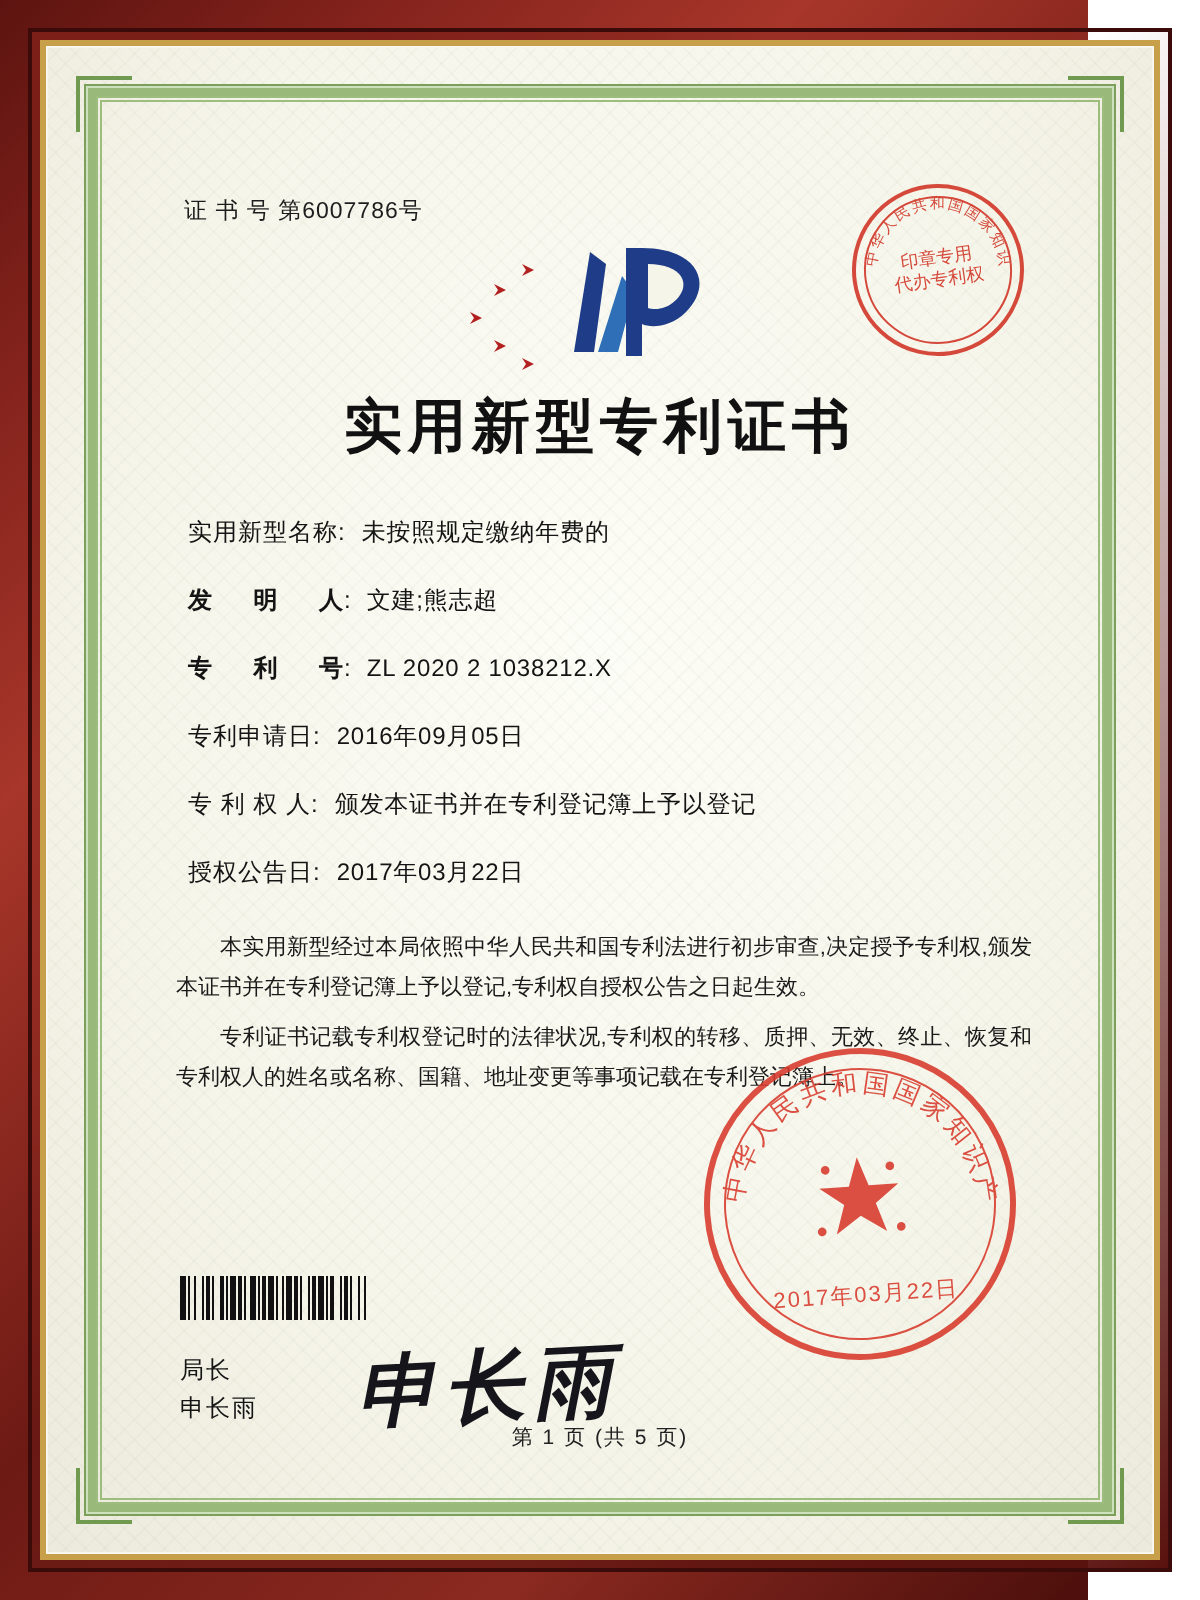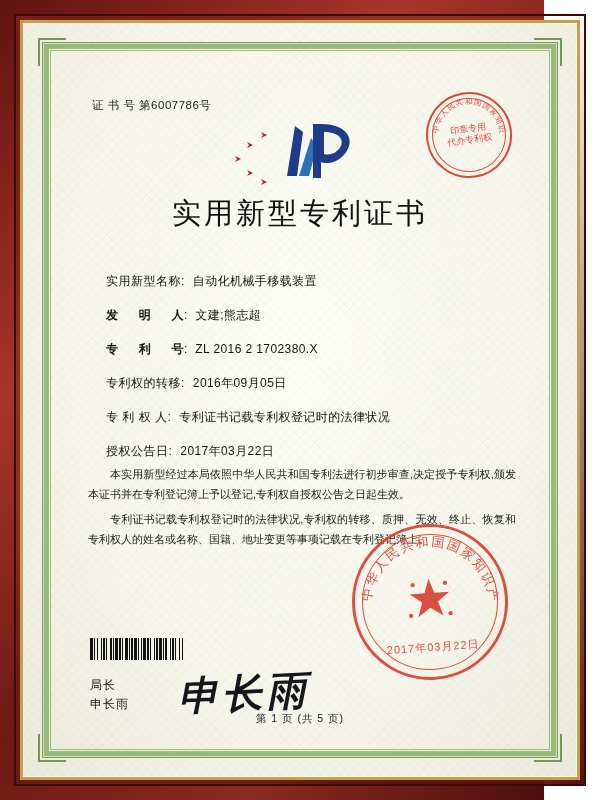--- a/index.html
+++ b/index.html
@@ -111,32 +111,31 @@
     width: 150px;
     height: 80px;
   }
 
   .title {
     position: absolute;
     top: 126px;
     width: 100%;
     text-align: center;
     font-family: "DejaVu Sans", sans-serif;
-    font-weight: normal;
+    font-weight: bold;
     font-size: 29px;
     letter-spacing: 3px;
     color: #111;
   }
 
   .fields {
     position: absolute;
     top: 190px;
-    left: 36px;
+    left: 24px;
     width: 430px;
-    margin-top: 15px;
   }
   .field-row {
     display: flex;
     align-items: baseline;
     margin-bottom: 17px;
     font-size: 12px;
     color: #141414;
   }
   .field-label {
     white-space: nowrap;
@@ -337,39 +336,39 @@
           <path d="M 96,8 C 124,8 132,26 118,40 C 110,48 100,48 96,46 L 96,62 L 88,62 L 88,8 Z" fill="#1f3c88"></path>
           <path d="M 99,16 C 116,16 121,26 113,34 C 108,39 102,39 99,38 Z" fill="#f6f5ea"></path>
         </g>
       </svg>
 
       <div class="title">实用新型专利证书</div>
 
       <div class="fields">
         <div class="field-row">
           <span class="field-label">实用新型名称:</span>
-          <span class="field-value">自动化机械手移载装置</span>
+          <span class="field-value">未按照规定缴纳年费的</span>
         </div>
         <div class="field-row">
           <span class="field-label spread">发明人</span>
           <span>:</span>
           <span class="field-value">文建;熊志超</span>
         </div>
         <div class="field-row">
           <span class="field-label spread">专利号</span>
           <span>:</span>
-          <span class="field-value">ZL 2016 2 1702380.X</span>
-        </div>
-        <div class="field-row">
-          <span class="field-label">专利权的转移:</span>
+          <span class="field-value">ZL 2020 2 1038212.X</span>
+        </div>
+        <div class="field-row">
+          <span class="field-label">专利申请日:</span>
           <span class="field-value">2016年09月05日</span>
         </div>
         <div class="field-row">
           <span class="field-label">专 利 权 人:</span>
-          <span class="field-value">专利证书记载专利权登记时的法律状况</span>
+          <span class="field-value">颁发本证书并在专利登记簿上予以登记</span>
         </div>
         <div class="field-row">
           <span class="field-label">授权公告日:</span>
           <span class="field-value">2017年03月22日</span>
         </div>
       </div>
 
       <div class="paragraphs">
         <p>本实用新型经过本局依照中华人民共和国专利法进行初步审查,决定授予专利权,颁发本证书并在专利登记簿上予以登记,专利权自授权公告之日起生效。</p>
         <p>专利证书记载专利权登记时的法律状况,专利权的转移、质押、无效、终止、恢复和专利权人的姓名或名称、国籍、地址变更等事项记载在专利登记簿上。</p>

